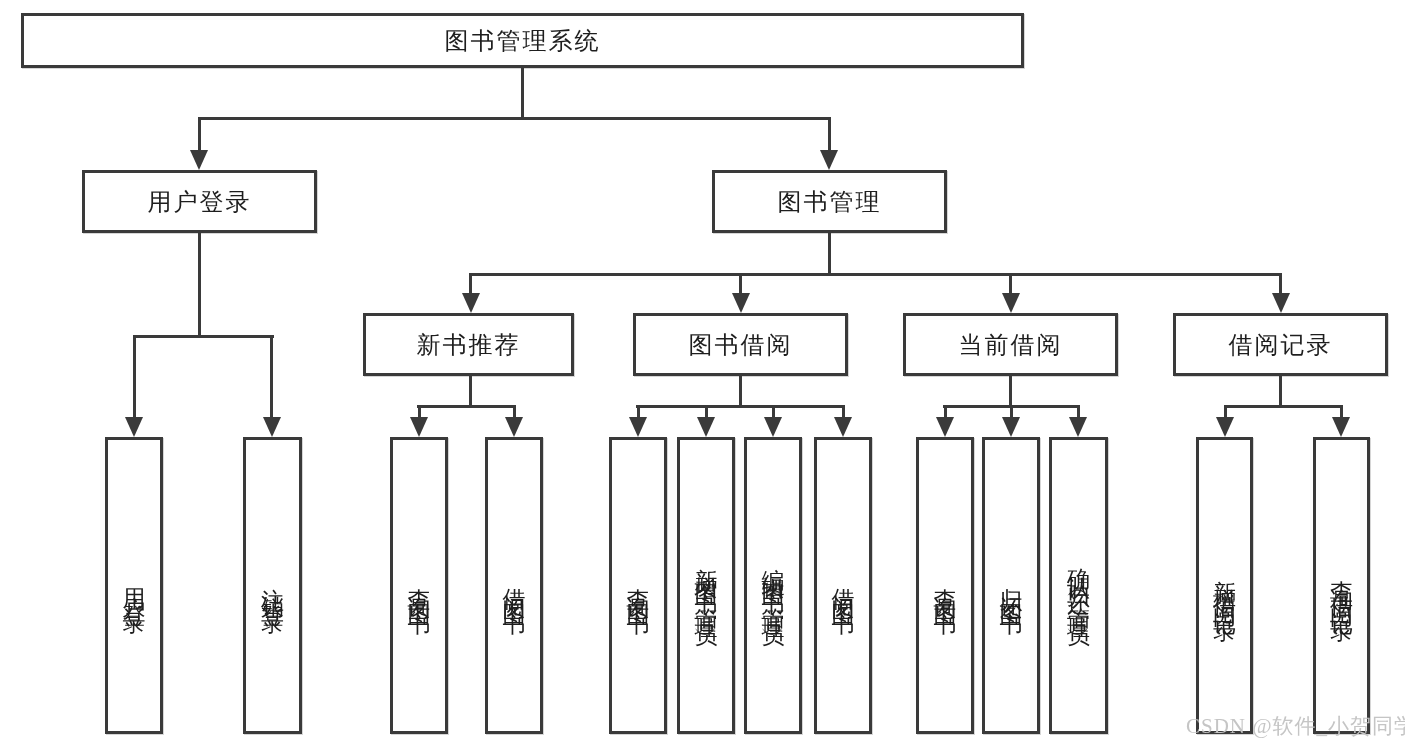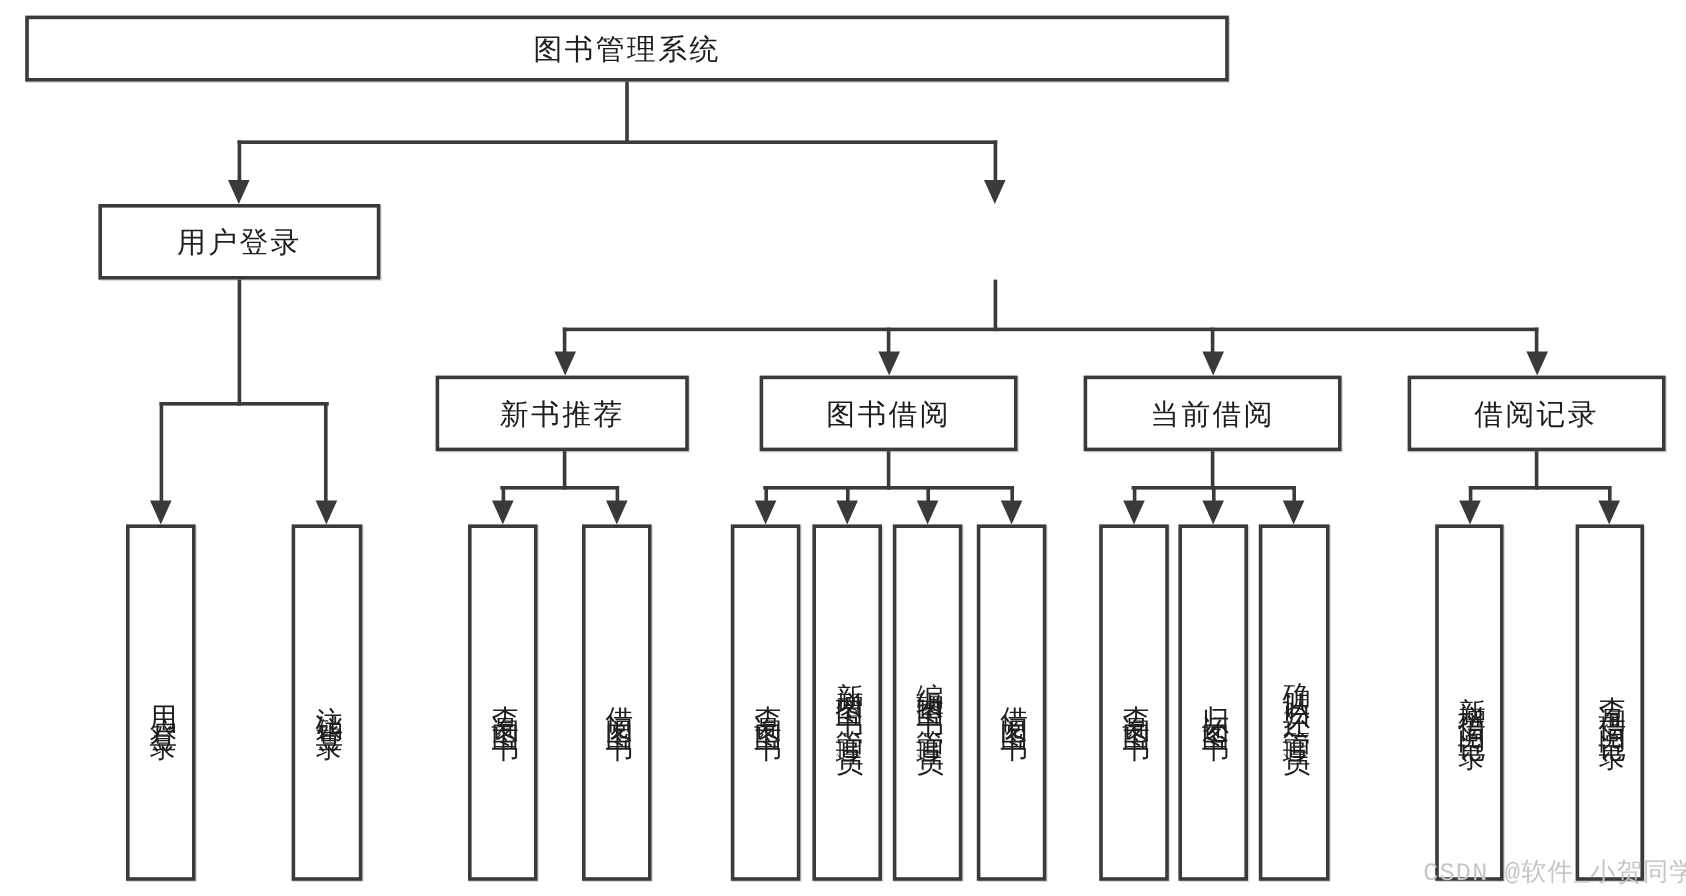--- a/index.html
+++ b/index.html
@@ -1,21 +1,21 @@
 <!DOCTYPE html>
 <html><head>
 <meta charset="utf-8">
 <style>
   html, body { margin: 0; padding: 0; background: #ffffff; }
   .stage {
     position: relative;
     width: 1405px;
     height: 747px;
     background: #ffffff;
-    font-family: Liberation Mono, monospace;
+    font-family: Liberation Serif, serif;
     overflow: hidden;
   }
   .box {
     position: absolute;
     box-sizing: border-box;
     border: 3px solid #3a3a3a;
     background: #ffffff;
     display: flex;
     align-items: center;
     justify-content: center;
@@ -59,20 +59,23 @@
 <body>
 
 <div class="stage">
 
   <div class="box" style="left:21px;top:13px;width:1003px;height:55px">
     <span class="hlabel">图书管理系统</span>
   </div>
 
   <div class="box" style="left:82px;top:170px;width:235px;height:63px">
     <span class="hlabel">用户登录</span>
+  </div>
+  <div class="box" style="left:712px;top:170px;width:235px;height:63px">
+    <span class="hlabel">图书管理</span>
   </div>
 
   <div class="box" style="left:363px;top:313px;width:211px;height:63px">
     <span class="hlabel">新书推荐</span>
   </div>
   <div class="box" style="left:633px;top:313px;width:215px;height:63px">
     <span class="hlabel">图书借阅</span>
   </div>
   <div class="box" style="left:903px;top:313px;width:215px;height:63px">
     <span class="hlabel">当前借阅</span>

